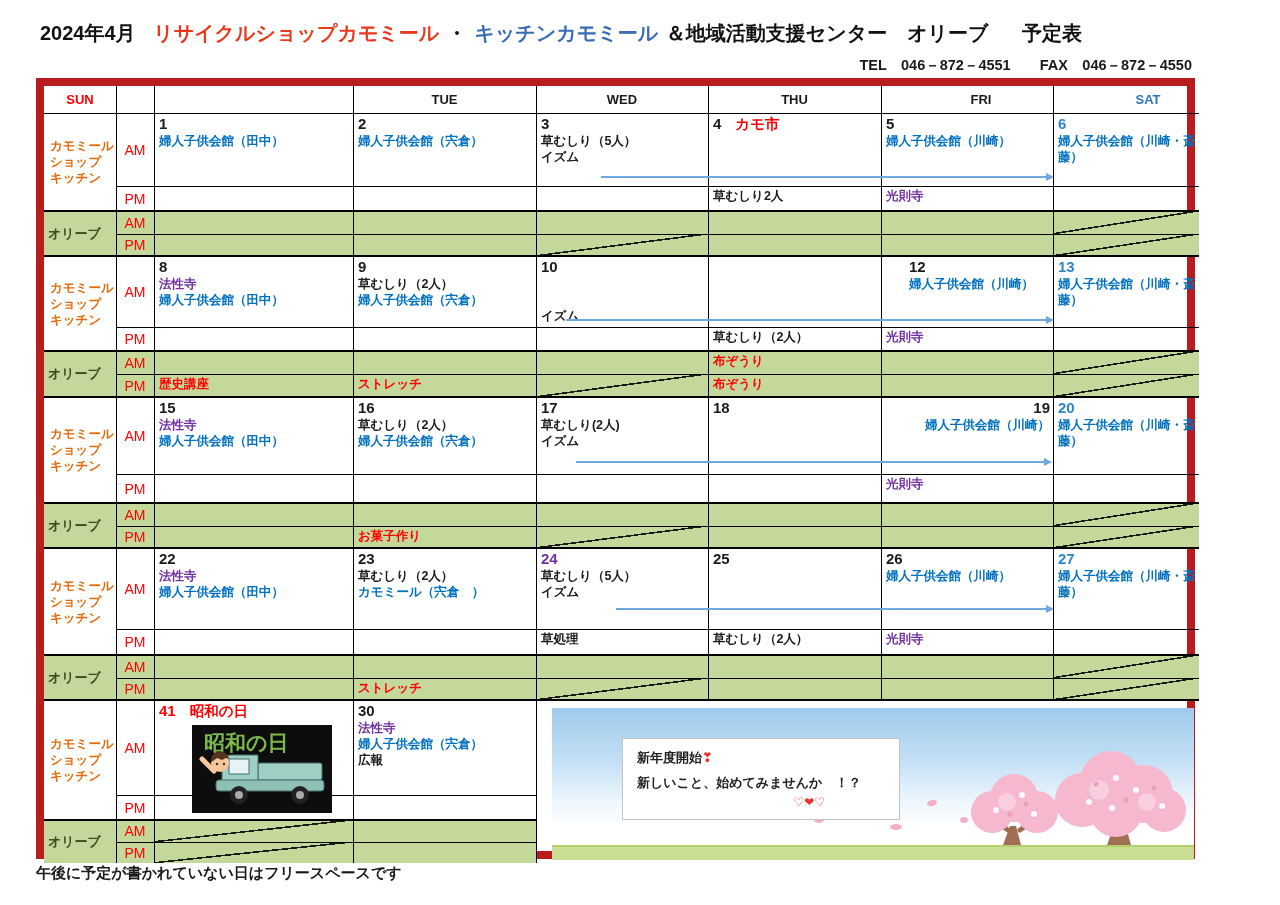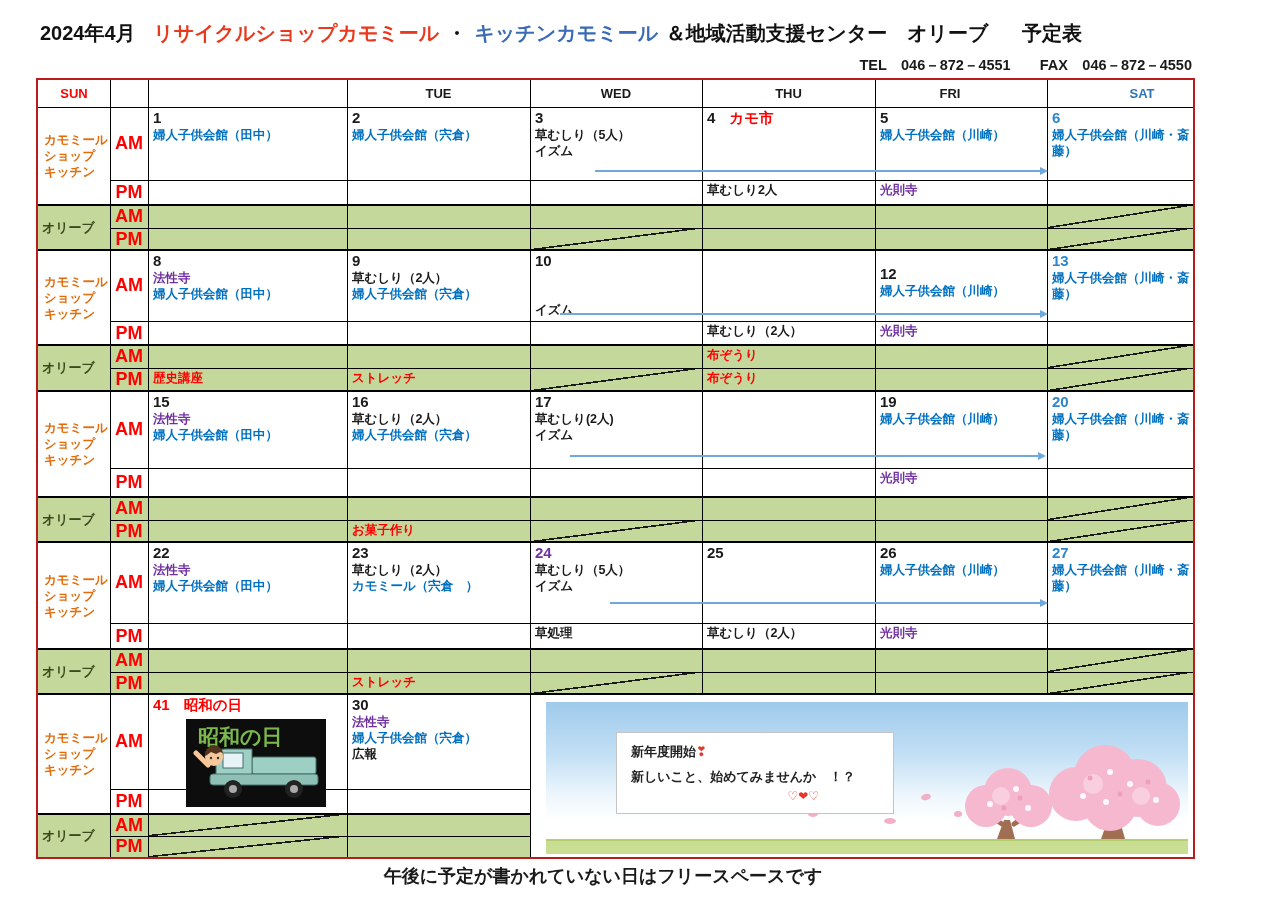--- a/index.html
+++ b/index.html
@@ -10,39 +10,39 @@
   .title .seg{margin-right:2px;}
   .t-red{color:#e8391d;}
   .t-blue{color:#3a6bb5;}
   .t-black{color:#111;}
   .t-gap{margin-left:10px;}
   .t-wide{margin-left:26px;}
 
   .contact{position:absolute;top:56px;right:88px;font-size:14.5px;font-weight:bold;white-space:pre;}
 
   #calendar{position:absolute;left:36px;top:78px;width:1159px;height:781px;
-            border:2px solid #b91c1c;box-sizing:border-box;}
+            border:8px solid #b91c1c;box-sizing:border-box;}
 
   .cell{position:absolute;box-sizing:border-box;overflow:visible;}
   .olive{background:#c5d89b;}
   .hdr{display:flex;align-items:center;justify-content:center;
        font-size:13px;font-weight:bold;}
   .c-sathdr{color:#2e75b6;}
   .c-red{color:#ff0000;}
   .c-black{color:#1a1a1a;}
   .c-blue{color:#0070c0;}
   .c-purple{color:#7030a0;}
   .c-satblue{color:#2e86c8;}
 
   .label-cell{display:flex;flex-direction:column;justify-content:center;
               padding-left:6px;font-size:12.5px;font-weight:bold;color:#e26b0a;line-height:16px;}
   .olive-label{color:#3c4a1e;font-size:13px;padding-left:4px;}
 
   .ampm{display:flex;align-items:center;justify-content:center;
-        color:#ff0000;font-size:18px;font-weight:bold;}
+        color:#ff0000;font-size:14px;font-weight:normal;}
 
   .daycell{padding:1px 3px 0 5px;}
   .date-row{font-size:15px;font-weight:bold;line-height:19px;white-space:nowrap;}
   .holiday{margin-left:14px;font-size:14.5px;font-weight:bold;}
   .entry{font-size:12.5px;font-weight:bold;line-height:16px;white-space:pre-wrap;}
   .pmentry{padding-top:1px;}
 
   .diag::after{content:"";position:absolute;inset:0;pointer-events:none;
      background:linear-gradient(to bottom right,
        transparent calc(50% - 1px), #1a1a1a calc(50% - 1px),
@@ -58,22 +58,22 @@
          background:linear-gradient(180deg,#9fcaec 0%,#c3e0f5 35%,#eef7fd 62%,#ffffff 78%,#ffffff 100%);}
   .grass{position:absolute;left:0;right:0;bottom:0;height:13px;background:#c9de93;border-top:2px solid #b4d06d;}
   .trees{position:absolute;right:0;bottom:11px;}
   .msgbox{position:absolute;left:70px;top:30px;width:278px;background:#fff;
           border:1px solid #c4c4c4;padding:10px 14px;box-sizing:border-box;}
   .msg1,.msg2{font-size:13px;font-weight:bold;color:#222;}
   .msg2{margin-top:7px;}
   .msg3{margin-top:3px;font-size:12px;color:#e8342a;text-align:right;padding-right:60px;}
   .heart{color:#e8342a;}
 
-  .footnote{position:absolute;left:36px;top:864px;width:1134px;text-align:center;
-            font-size:18px;font-weight:bold;}
+  .footnote{position:absolute;left:36px;top:864px;width:1134px;text-align:left;
+            font-size:15px;font-weight:bold;}
 
   .showa-img{position:absolute;left:38px;top:25px;z-index:6;}
 </style>
 </head>
 <body>
 
 <div class="title">
   <span class="seg t-black">2024年4月</span>
   <span class="seg t-red t-gap">リサイクルショップカモミール</span>
   <span class="seg t-black">・</span>
@@ -83,21 +83,21 @@
 </div>
 
 <div class="contact">TEL　046－872－4551　　FAX　046－872－4550</div>
 
 <div id="calendar">
     <div class="cell hdr c-red" style="left: 0px; top: 0px; width: 72px; height: 27px;">SUN</div>
     <div class="cell hdr" style="left: 72px; top: 0px; width: 38px; height: 27px;"></div>
     <div class="cell hdr" style="left: 309px; top: 0px; width: 183px; height: 27px;">TUE</div>
     <div class="cell hdr" style="left: 492px; top: 0px; width: 172px; height: 27px;">WED</div>
     <div class="cell hdr" style="left: 664px; top: 0px; width: 173px; height: 27px;">THU</div>
-    <div class="cell hdr" style="left: 812px; top: 0px; width: 172px; height: 27px; padding-left: 28px;">FRI</div>
+    <div class="cell hdr" style="left: 837px; top: 0px; width: 172px; height: 27px; padding-left: 28px;">FRI</div>
     <div class="cell hdr c-sathdr" style="left: 1009px; top: 0px; width: 146px; height: 27px; padding-left: 44px;">SAT</div>
     <div class="cell label-cell" style="left: 0px; top: 27px; width: 72px; height: 98px;">
       <div class="">カモミール</div>
       <div class="">ショップ</div>
       <div class="">キッチン</div>
     </div>
     <div class="cell label-cell olive olive-label" style="left: 0px; top: 125px; width: 72px; height: 45px;">オリーブ</div>
     <div class="cell ampm" style="left: 72px; top: 27px; width: 38px; height: 73px;">AM</div>
     <div class="cell ampm" style="left: 72px; top: 100px; width: 38px; height: 25px;">PM</div>
     <div class="cell ampm olive" style="left: 72px; top: 125px; width: 38px; height: 23px;">AM</div>
@@ -189,21 +189,21 @@
     <div class="cell daycell olive diag" style="left: 492px; top: 288px; width: 172px; height: 23px;"></div>
     <div class="cell daycell pmcell" style="left: 664px; top: 241px; width: 173px; height: 24px;">
       <div class="entry pmentry c-black">草むしり（2人）</div>
     </div>
     <div class="cell daycell olive" style="left: 664px; top: 265px; width: 173px; height: 23px;">
       <div class="entry pmentry c-red">布ぞうり</div>
     </div>
     <div class="cell daycell olive" style="left: 664px; top: 288px; width: 173px; height: 23px;">
       <div class="entry pmentry c-red">布ぞうり</div>
     </div>
-    <div class="cell daycell" style="left: 837px; top: 170px; width: 172px; height: 71px; margin-top: 13px;">
+    <div class="cell daycell" style="left: 860px; top: 170px; width: 172px; height: 71px;">
       <div class="date-row"><span class="c-black">12</span></div>
       <div class="entry c-blue">婦人子供会館（川崎）</div>
     </div>
     <div class="cell daycell pmcell" style="left: 837px; top: 241px; width: 172px; height: 24px;">
       <div class="entry pmentry c-purple">光則寺</div>
     </div>
     <div class="cell daycell olive" style="left: 837px; top: 265px; width: 172px; height: 23px;"></div>
     <div class="cell daycell olive" style="left: 837px; top: 288px; width: 172px; height: 23px;"></div>
     <div class="cell daycell" style="left: 1009px; top: 170px; width: 146px; height: 71px;">
       <div class="date-row"><span class="c-satblue">13</span></div>
@@ -241,24 +241,27 @@
       <div class="entry pmentry c-red">お菓子作り</div>
     </div>
     <div class="cell daycell" style="left: 492px; top: 311px; width: 172px; height: 77px;">
       <div class="date-row"><span class="c-black">17</span></div>
       <div class="entry c-black">草むしり(2人)</div>
       <div class="entry c-black">イズム</div>
     </div>
     <div class="cell daycell pmcell" style="left: 492px; top: 388px; width: 172px; height: 29px;"></div>
     <div class="cell daycell olive" style="left: 492px; top: 417px; width: 172px; height: 23px;"></div>
     <div class="cell daycell olive diag" style="left: 492px; top: 440px; width: 172px; height: 22px;"></div>
+    <div class="cell daycell" style="left: 664px; top: 311px; width: 173px; height: 77px;">
+      <div class="date-row"><span class="c-black">18</span></div>
+    </div>
     <div class="cell daycell pmcell" style="left: 664px; top: 388px; width: 173px; height: 29px;"></div>
     <div class="cell daycell olive" style="left: 664px; top: 417px; width: 173px; height: 23px;"></div>
     <div class="cell daycell olive" style="left: 664px; top: 440px; width: 173px; height: 22px;"></div>
-    <div class="cell daycell" style="left: 837px; top: 311px; width: 172px; height: 77px;">
+    <div class="cell daycell" style="left: 837px; top: 311px; width: 172px; height: 77px; text-align: right;">
       <div class="date-row"><span class="c-black">19</span></div>
       <div class="entry c-blue">婦人子供会館（川崎）</div>
     </div>
     <div class="cell daycell pmcell" style="left: 837px; top: 388px; width: 172px; height: 29px;">
       <div class="entry pmentry c-purple">光則寺</div>
     </div>
     <div class="cell daycell olive" style="left: 837px; top: 417px; width: 172px; height: 23px;"></div>
     <div class="cell daycell olive" style="left: 837px; top: 440px; width: 172px; height: 22px;"></div>
     <div class="cell daycell" style="left: 1009px; top: 311px; width: 146px; height: 77px;">
       <div class="date-row"><span class="c-satblue">20</span></div>

